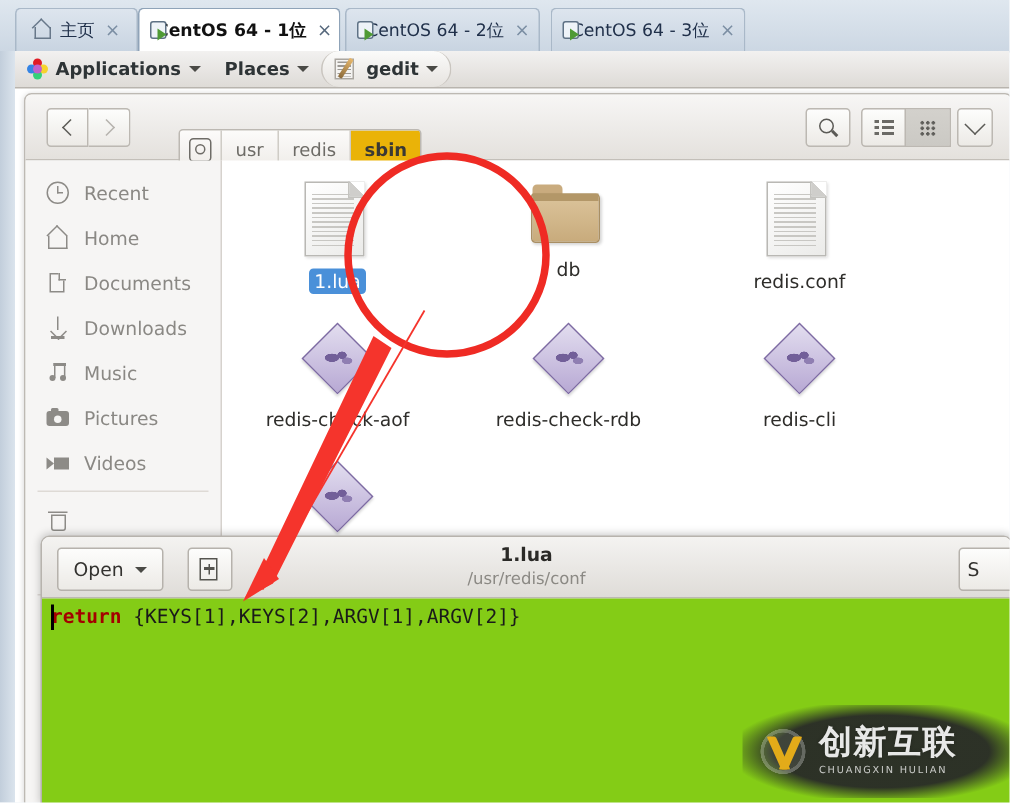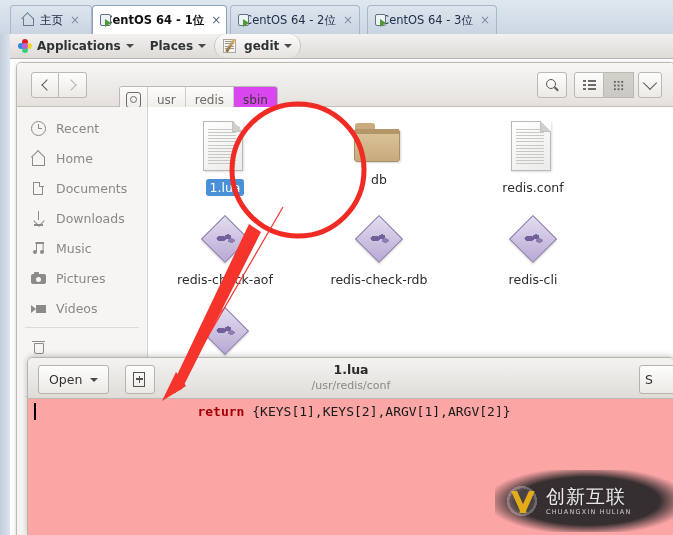--- a/index.html
+++ b/index.html
@@ -79,21 +79,21 @@
   .arrow-l,.arrow-r{width:7px;height:7px;border-left:1.6px solid #5b5a56;border-bottom:1.6px solid #5b5a56;}
   .arrow-l{transform:rotate(45deg);margin-left:3px;}
   .arrow-r{transform:rotate(-135deg);margin-right:3px;border-color:#b5b2ad;}
 
   .crumbs{position:absolute;left:86px;top:23px;height:26px;display:flex;
     border:1px solid #bcb8b2;border-radius:3px;overflow:hidden;background:#f2f0ed;margin-left:16px;}
   .crumb{display:flex;align-items:center;justify-content:center;padding:0 9px;
     font-size:12px;color:#6d6b66;border-right:1px solid #cfccc6;
     background:linear-gradient(#fcfbfa,#eeebe7);cursor:pointer;}
   .crumb:last-child{border-right:none;}
-  .crumb.active{background:#d946ef;color:#3a3935;}
+  .crumb.active{background:#eab308;color:#3a3935;font-weight:bold;}
   .crumb.iconcrumb{padding:0 6px;}
   .ic-drive{width:15px;height:16px;position:relative;display:inline-block;}
   .ic-drive:before{content:"";position:absolute;left:0;top:0;width:15px;height:16px;
     border:1.4px solid #6e6c67;border-radius:3px;box-sizing:border-box;}
   .ic-drive:after{content:"";position:absolute;left:4px;top:4px;width:7px;height:7px;
     border:1.4px solid #6e6c67;border-radius:50%;box-sizing:border-box;}
 
   .right-tools{position:absolute;right:12px;top:9px;height:26px;display:flex;gap:7px;}
   .rt-btn{width:30px;height:26px;box-sizing:border-box;background:linear-gradient(#fdfdfc,#eceae6);
     border:1px solid #bcb8b2;display:flex;align-items:center;justify-content:center;cursor:pointer;}
@@ -228,22 +228,22 @@
     box-shadow:0 0 0 0 #55544f;}
   .ic-newdoc span{position:absolute;left:5.7px;top:3.5px;width:1.5px;height:7px;background:#55544f;}
   .ge-title{position:absolute;left:0;right:0;top:4px;text-align:center;
     font-size:12.5px;font-weight:bold;color:#2b2a27;}
   .ge-sub{position:absolute;left:0;right:0;top:21px;text-align:center;
     font-size:11px;color:#8b8984;}
   .ge-save{position:absolute;right:-12px;top:7px;width:40px;height:27px;
     background:linear-gradient(#fdfdfc,#eceae6);border:1px solid #b6b2ac;border-radius:3px;
     display:flex;align-items:center;justify-content:flex-start;padding-left:5px;
     font-size:12.5px;color:#33322f;overflow:hidden;cursor:pointer;}
-  .ge-text{position:absolute;left:0;top:41px;right:0;bottom:0;background:#fca5a5;
-    padding:4px 0 0 6px;box-sizing:border-box;text-align:center;}
+  .ge-text{position:absolute;left:0;top:41px;right:0;bottom:0;background:#84cc16;
+    padding:4px 0 0 6px;box-sizing:border-box;}
   .codeline{font-family:"DejaVu Sans Mono","Liberation Mono",monospace;
     font-size:13px;color:#1a1a1a;white-space:pre;line-height:18px;position:relative;}
   .kw{color:#a40000;font-weight:bold;}
   .caret-bar{position:absolute;left:0;top:0;width:1.5px;height:17px;background:#000;}
 
   
   .anno{position:absolute;left:0;top:0;width:673px;height:535px;pointer-events:none;}
 
   
   .wm{position:absolute;left:505px;top:478px;width:160px;height:46px;
@@ -253,21 +253,21 @@
     position:relative;}
   .wm-logo:before{content:"";position:absolute;left:8px;top:6px;width:20px;height:22px;
     background:
       linear-gradient(#f2b705,#f2b705) 0 0/6px 22px no-repeat;
     transform:skewX(-20deg);opacity:0;}
   .wm-x{position:absolute;left:9px;top:7px;width:20px;height:21px;}
   .wm-x i{position:absolute;width:6px;height:22px;background:#f3b618;border-radius:1px;}
   .wm-x i:first-child{left:2px;transform:skewX(24deg);}
   .wm-x i:last-child{left:10px;transform:skewX(-24deg);}
   .wm-txt{display:flex;flex-direction:column;line-height:1;}
-  .wm-cn{font-size:19px;font-weight:normal;color:rgba(255,255,255,.97);
+  .wm-cn{font-size:22px;font-weight:bold;color:rgba(255,255,255,.97);
     text-shadow:0 0 3px rgba(0,0,0,.25);letter-spacing:1px;}
   .wm-en{font-size:6.5px;color:rgba(255,255,255,.8);letter-spacing:1.2px;margin-top:3px;}
   .wm-shade{position:absolute;left:495px;top:470px;width:178px;height:62px;
     background:radial-gradient(ellipse at 52% 50%, rgba(38,38,40,.93) 0 55%, rgba(38,38,40,0) 78%);}
 </style>
 </head>
 <body>
 
 <div id="root">
 

